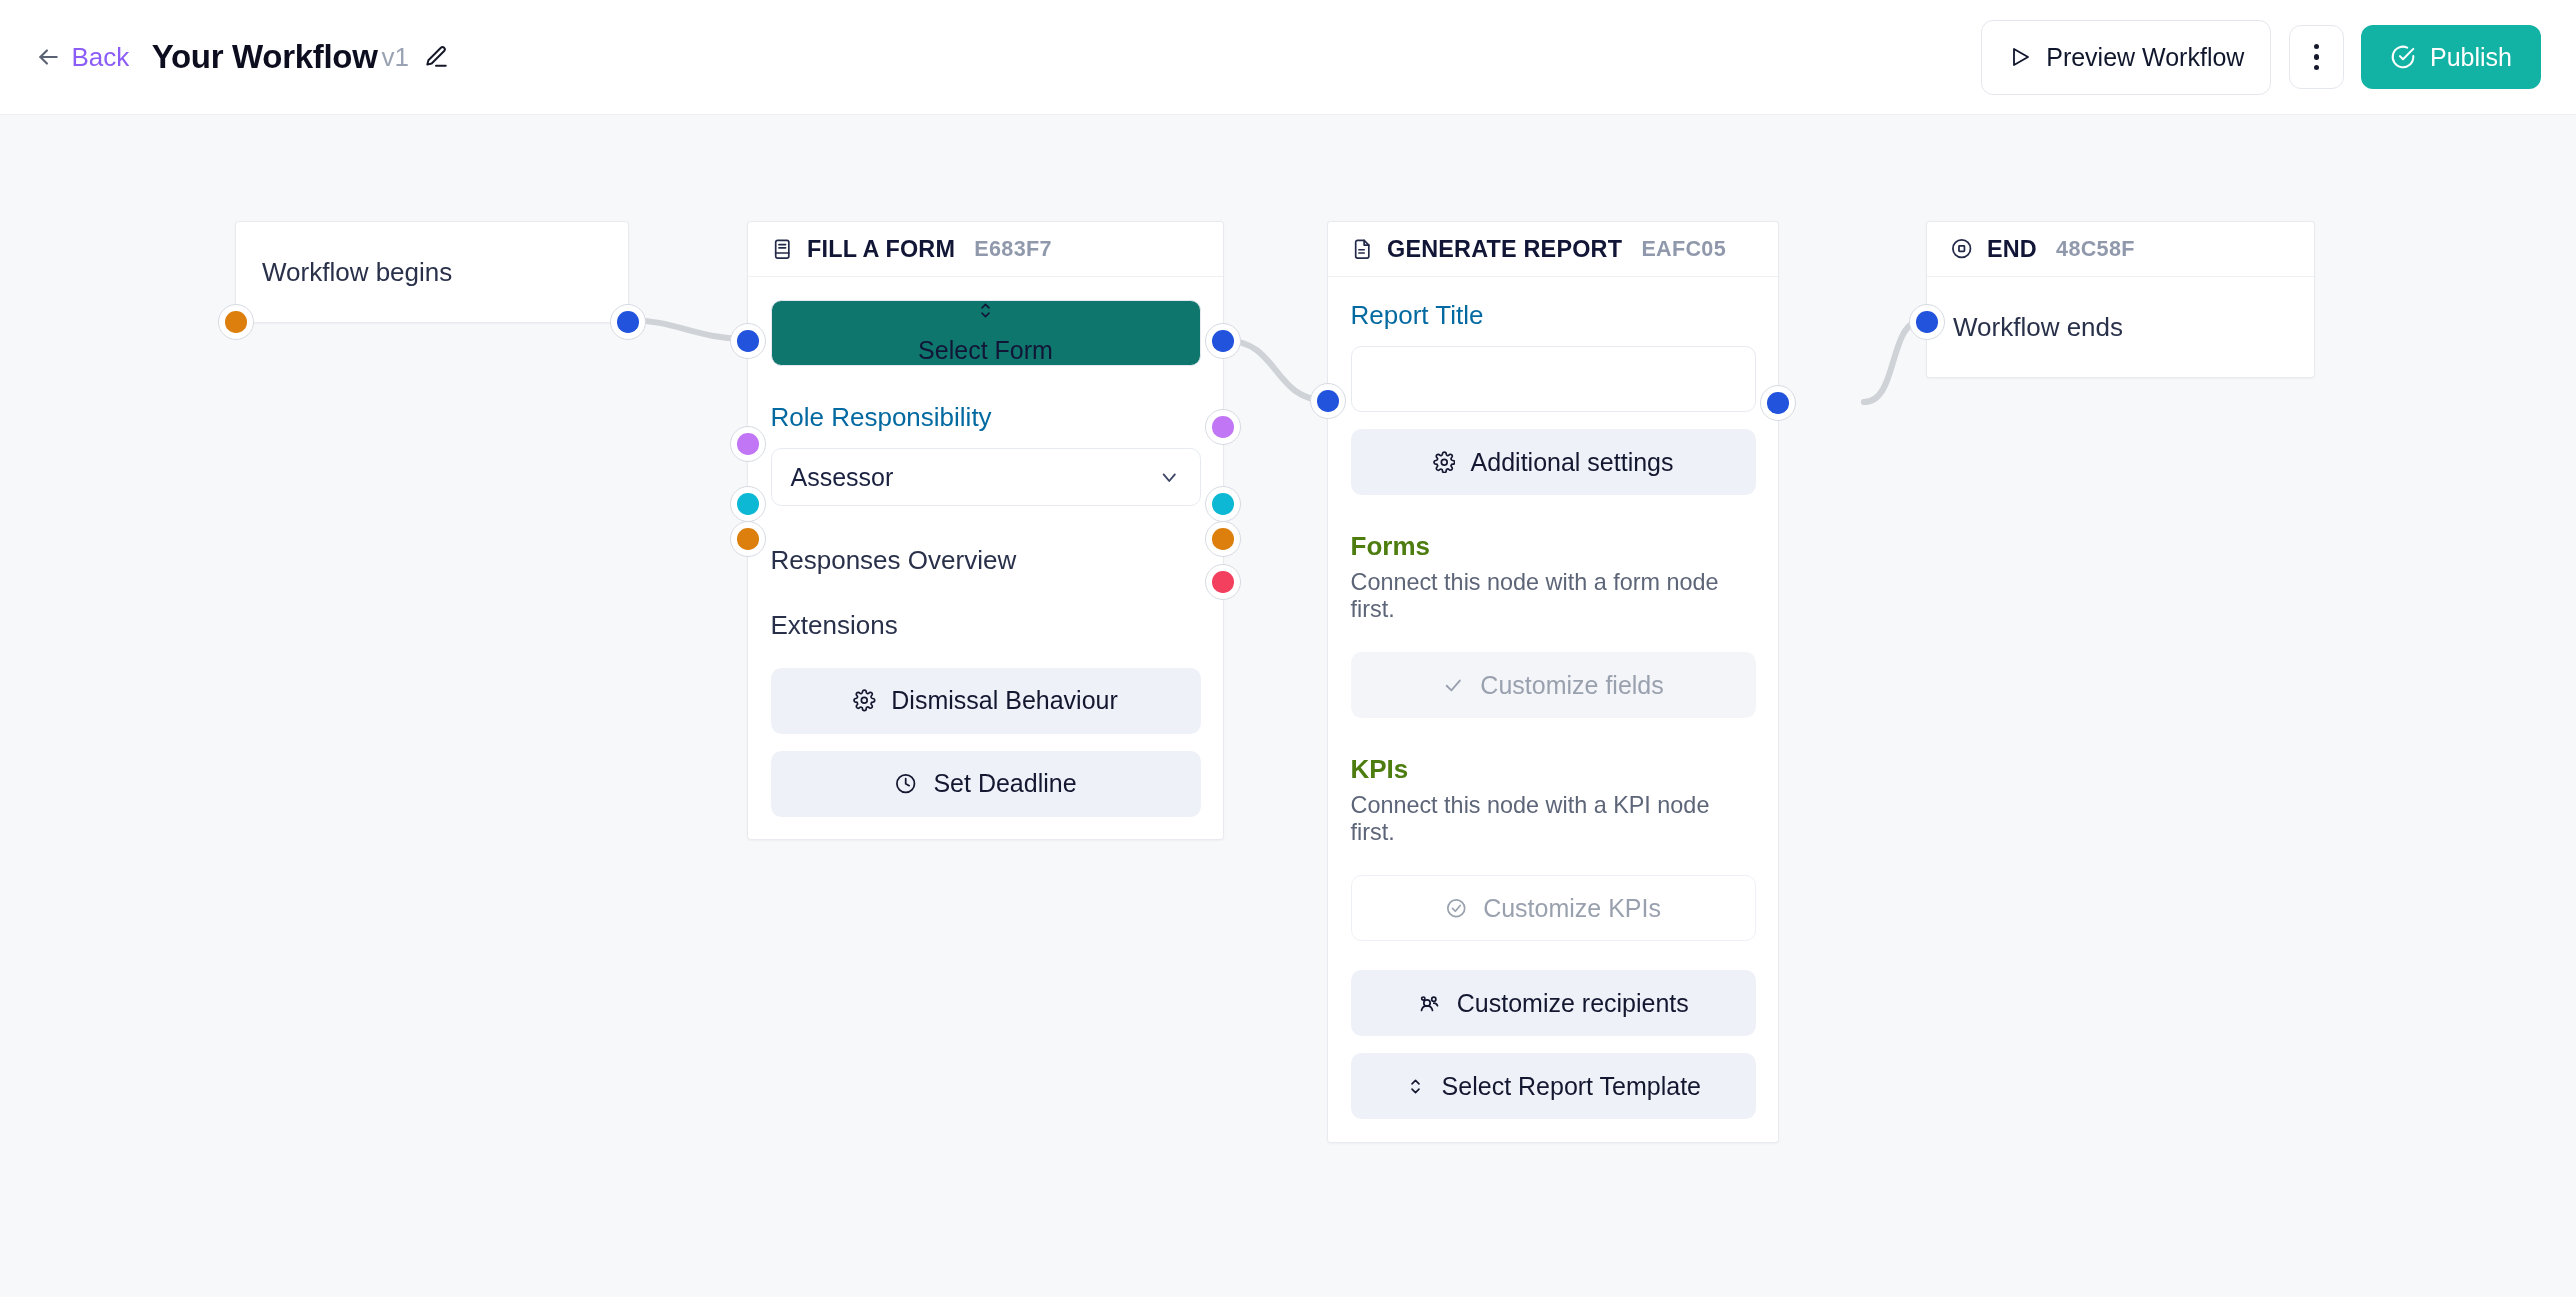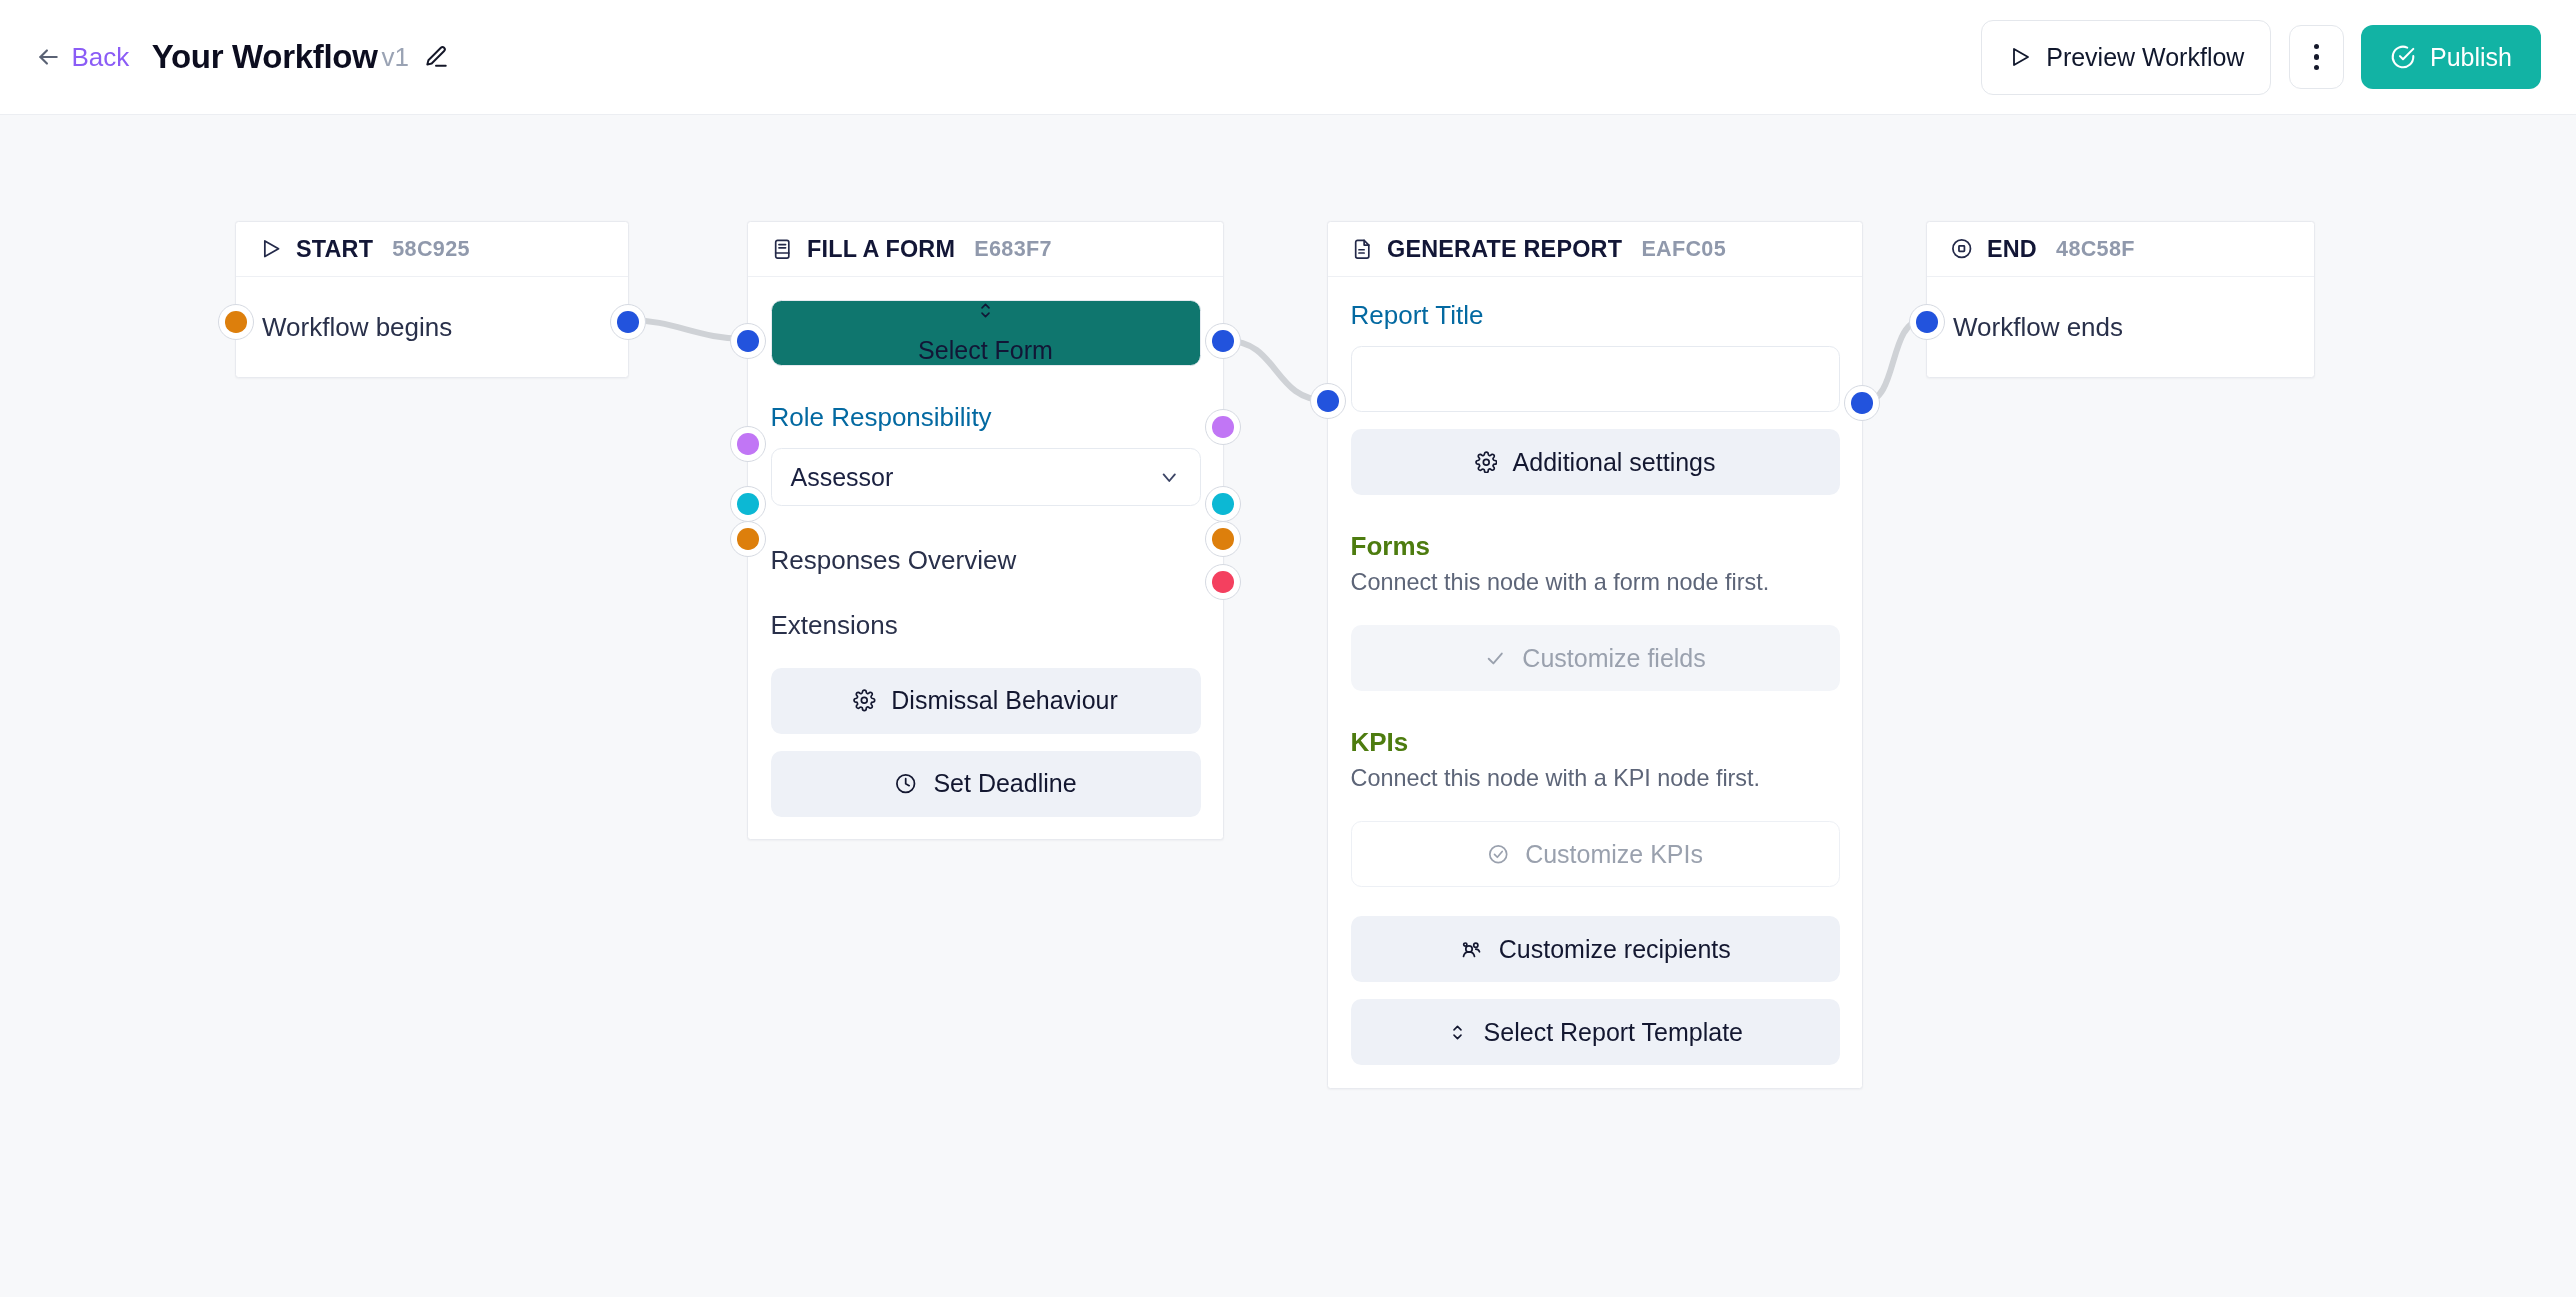--- a/index.html
+++ b/index.html
@@ -360,29 +360,20 @@
 
 <div class="canvas">
 
   <svg class="edges" viewBox="0 0 2978 1367">
     <path d="M 726,237 C 780,237 806,259 862,259" fill="none" stroke="#cfd2d6" stroke-width="7" stroke-linecap="round"></path>
     <path d="M 1418,261 C 1478,261 1472,330 1533,330" fill="none" stroke="#cfd2d6" stroke-width="7" stroke-linecap="round"></path>
     <path d="M 2155,332 C 2196,332 2182,237 2224,237" fill="none" stroke="#cfd2d6" stroke-width="7" stroke-linecap="round"></path>
   </svg>
 
   <div class="node" style="left:235px; top:106px; width:394px;">
-    <div class="node-header">
-      <span class="hicon">
-        <svg width="23.4" height="23.4" viewBox="0 0 24 24" fill="none" stroke="#232949" stroke-width="1.8" stroke-linejoin="round">
-          <polygon points="6 4 20 12 6 20 6 4"></polygon>
-        </svg>
-      </span>
-      <span class="node-title">START</span>
-      <span class="node-id">58C925</span>
-    </div>
     <div class="simple-body">
       <span class="txt">Workflow begins</span>
     </div>
     <div class="handle left" style="top:82px;">
       <i style="background:#dd7f0c;"></i>
     </div>
     <div class="handle right" style="top:82px;">
       <i style="background:#2253dd;"></i>
     </div>
   </div>
@@ -480,21 +471,21 @@
       </div>
     <div class="handle right" style="top:299px;">
         <i style="background:#dd7f0c;"></i>
       </div>
 
     <div class="handle right" style="top:342px;">
         <i style="background:#f4405f;"></i>
       </div>
   </div>
 
-  <div class="node" style="left:1327px; top:106px; width:536px;">
+  <div class="node" style="left:1327px; top:106px; width:452px;">
     <div class="node-header">
       <span class="hicon">
         <svg width="22.5" height="22.5" viewBox="0 0 24 24" fill="none" stroke="#232949" stroke-width="1.8" stroke-linecap="round" stroke-linejoin="round">
           <path d="M14 2.5H7a2 2 0 0 0-2 2v15a2 2 0 0 0 2 2h10a2 2 0 0 0 2-2V7.5Z"></path>
           <polyline points="14 2.5 14 7.5 19 7.5"></polyline>
           <line x1="8.5" y1="12.5" x2="14" y2="12.5"></line>
           <line x1="8.5" y1="16" x2="14" y2="16"></line>
         </svg>
       </span>
       <span class="node-title">GENERATE REPORT</span>

